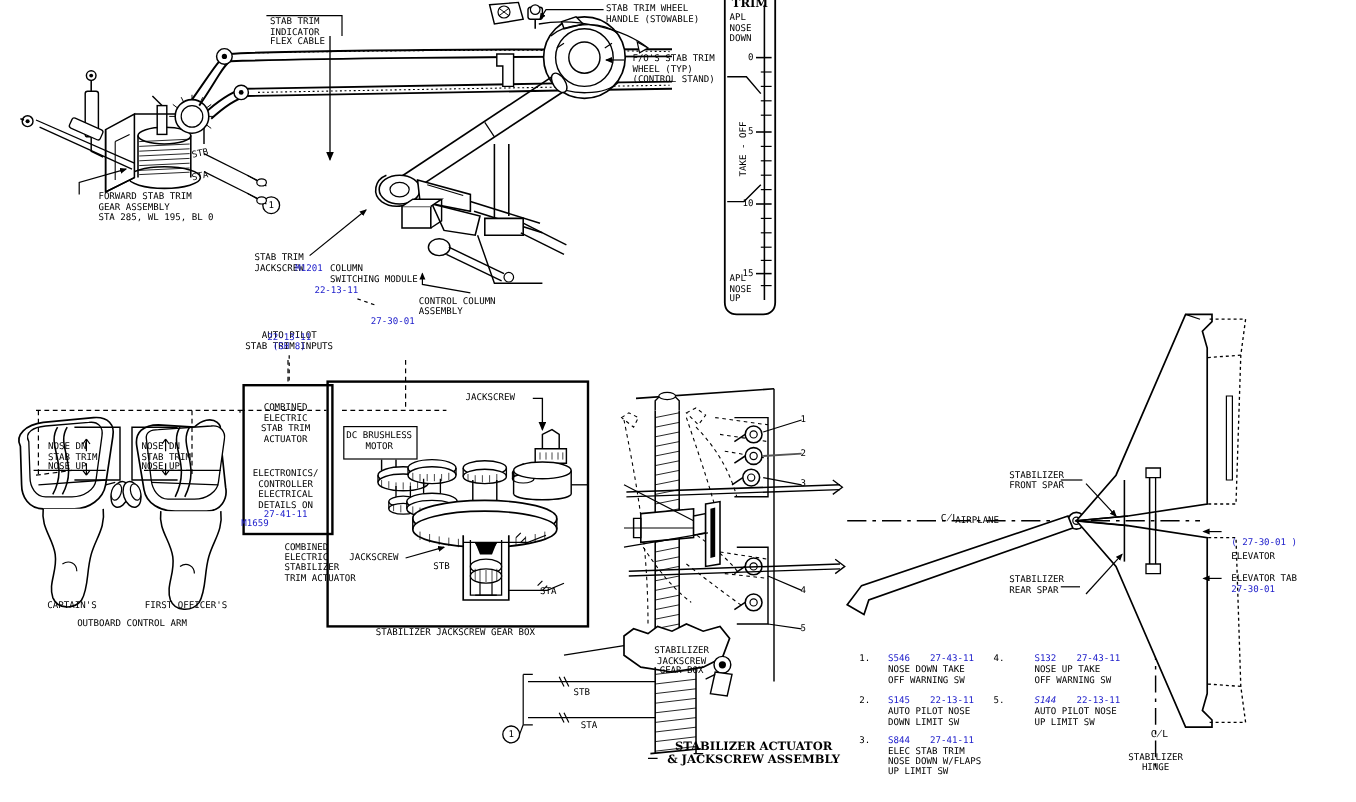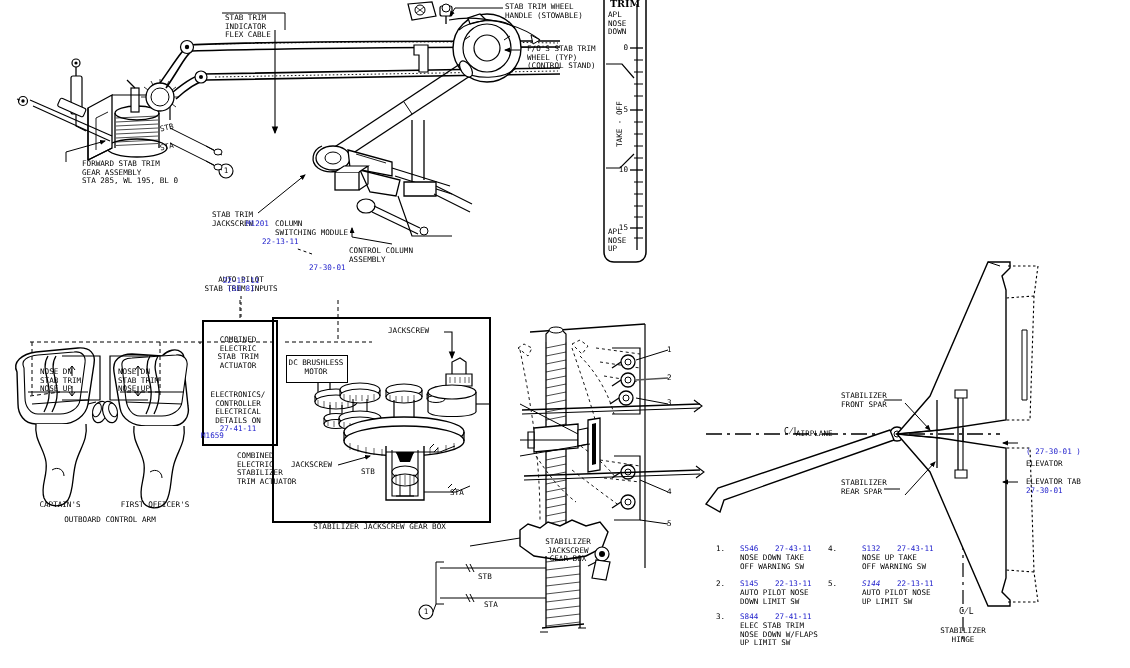--- a/index.html
+++ b/index.html
@@ -689,20 +689,22 @@
 <div class="lbl ctr" style="left:286px;top:359px;width:60px;">DC BRUSHLESS
 MOTOR</div>
 <div class="lbl" style="left:291px;top:461px;">JACKSCREW</div>
 <div class="lbl" style="left:361px;top:468px;">STB</div>
 <div class="lbl" style="left:450px;top:489px;">STA</div>
 <div class="lbl ctr" style="left:272px;top:523px;width:215px;">STABILIZER JACKSCREW GEAR BOX</div>
 
 <div class="lbl ctr" style="left:528px;top:538px;width:80px;color:#000;">STABILIZER
 JACKSCREW
 GEAR BOX</div>
+<div class="serif-bold ctr" style="position:absolute;left:538px;top:617px;width:180px;white-space:pre;">STABILIZER ACTUATOR
+&amp; JACKSCREW ASSEMBLY</div>
 <div class="lbl" style="left:667px;top:346px;">1</div>
 <div class="lbl" style="left:667px;top:374px;">2</div>
 <div class="lbl" style="left:667px;top:399px;">3</div>
 <div class="lbl" style="left:667px;top:488px;">4</div>
 <div class="lbl" style="left:667px;top:520px;">5</div>
 <div class="lbl" style="left:478px;top:573px;">STB</div>
 <div class="lbl" style="left:484px;top:601px;">STA</div>
 <div class="lbl ctr" style="left:419px;top:608px;width:14px;">1</div>
 
 <div class="lbl" style="left:784px;top:428px;font-size:8px;">C̸L</div>

